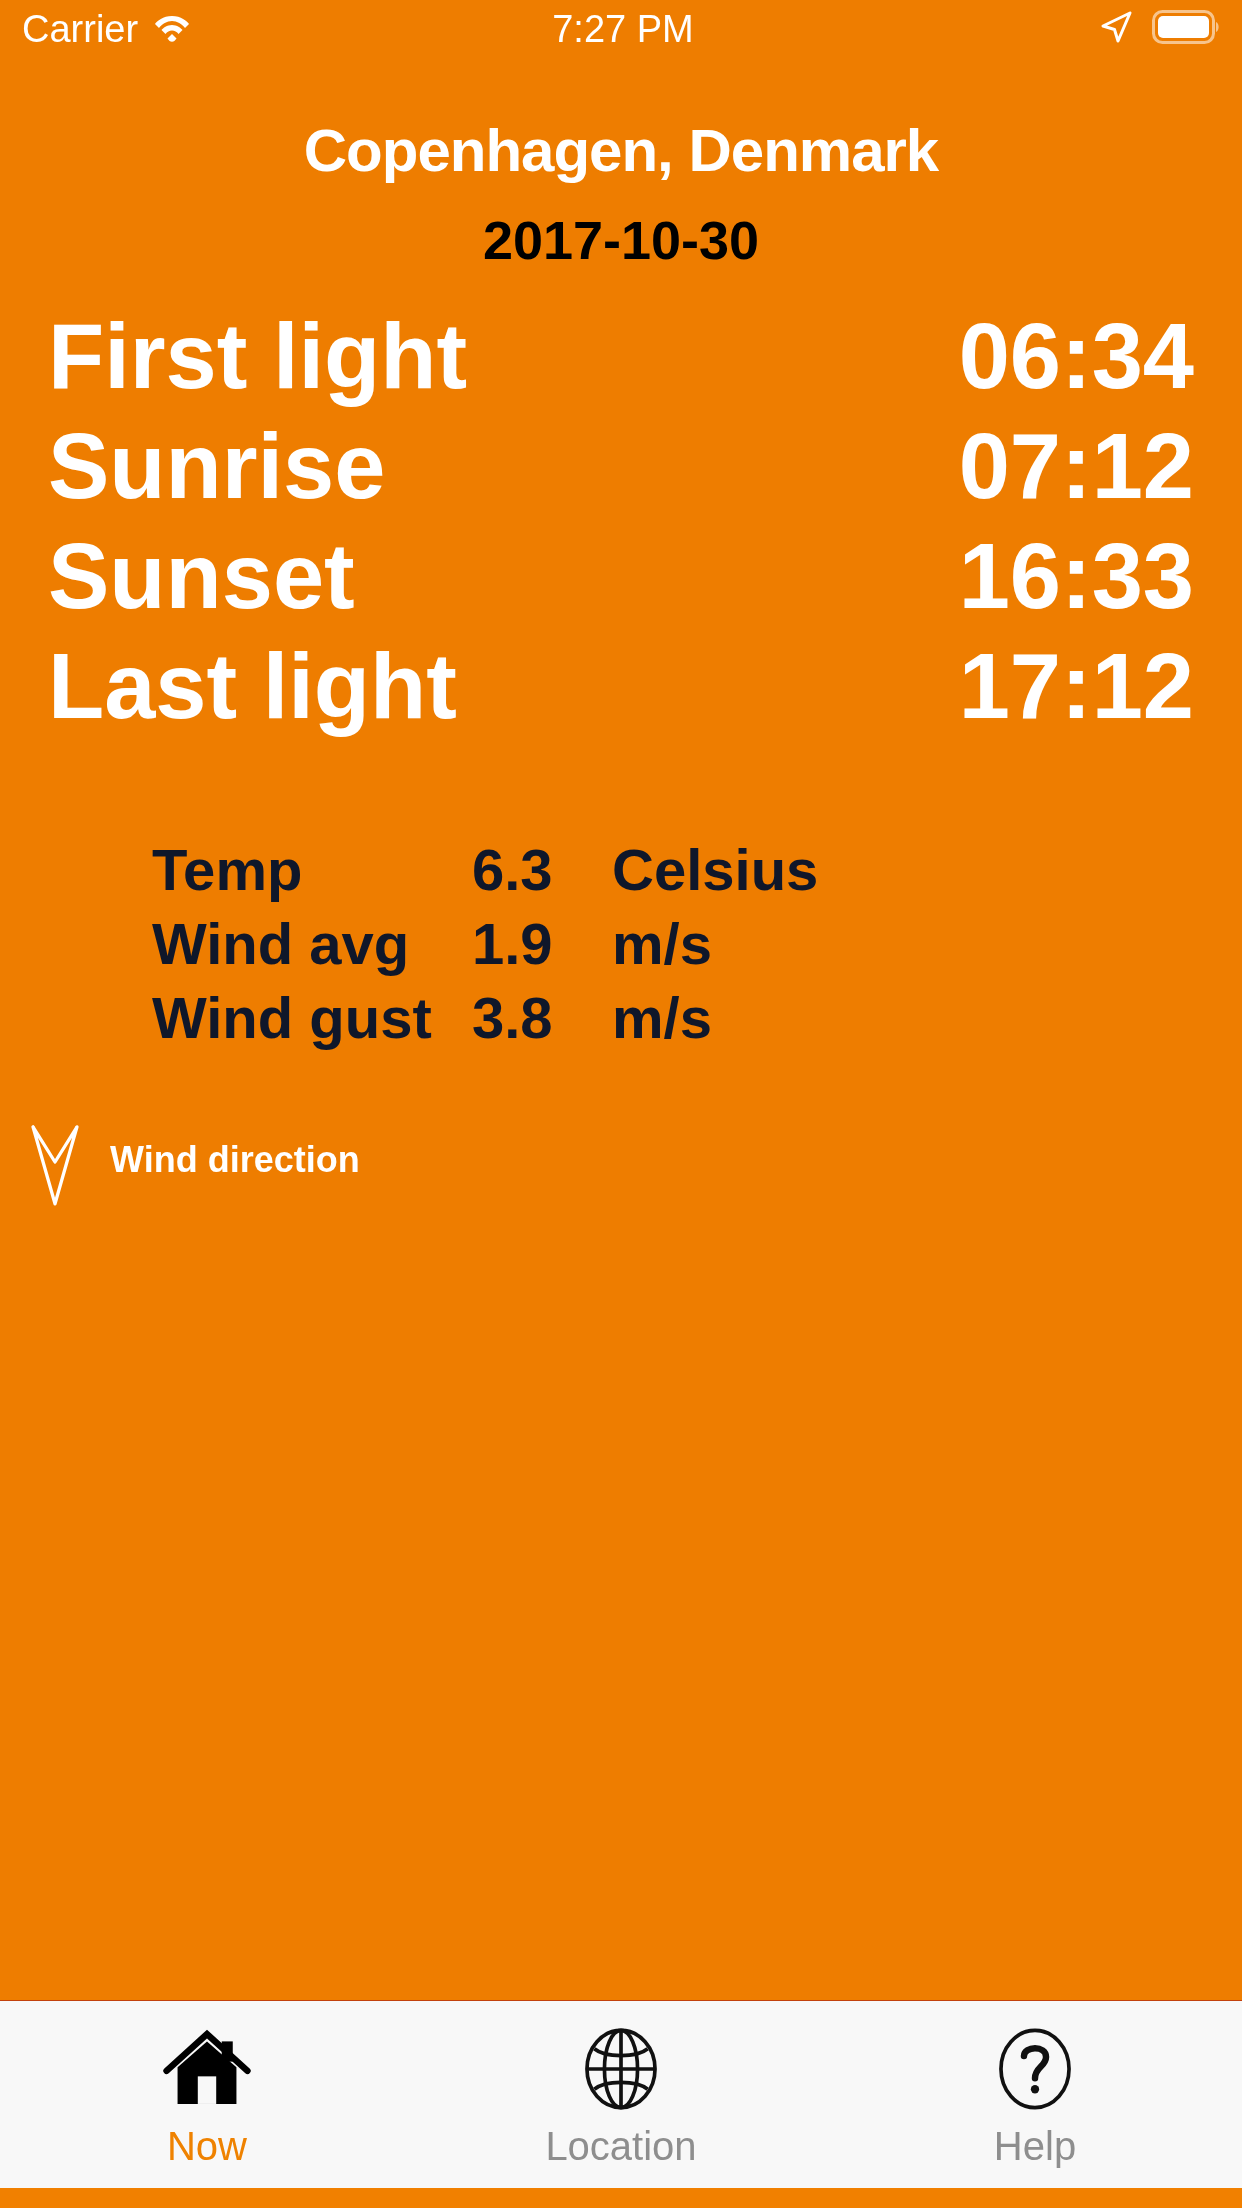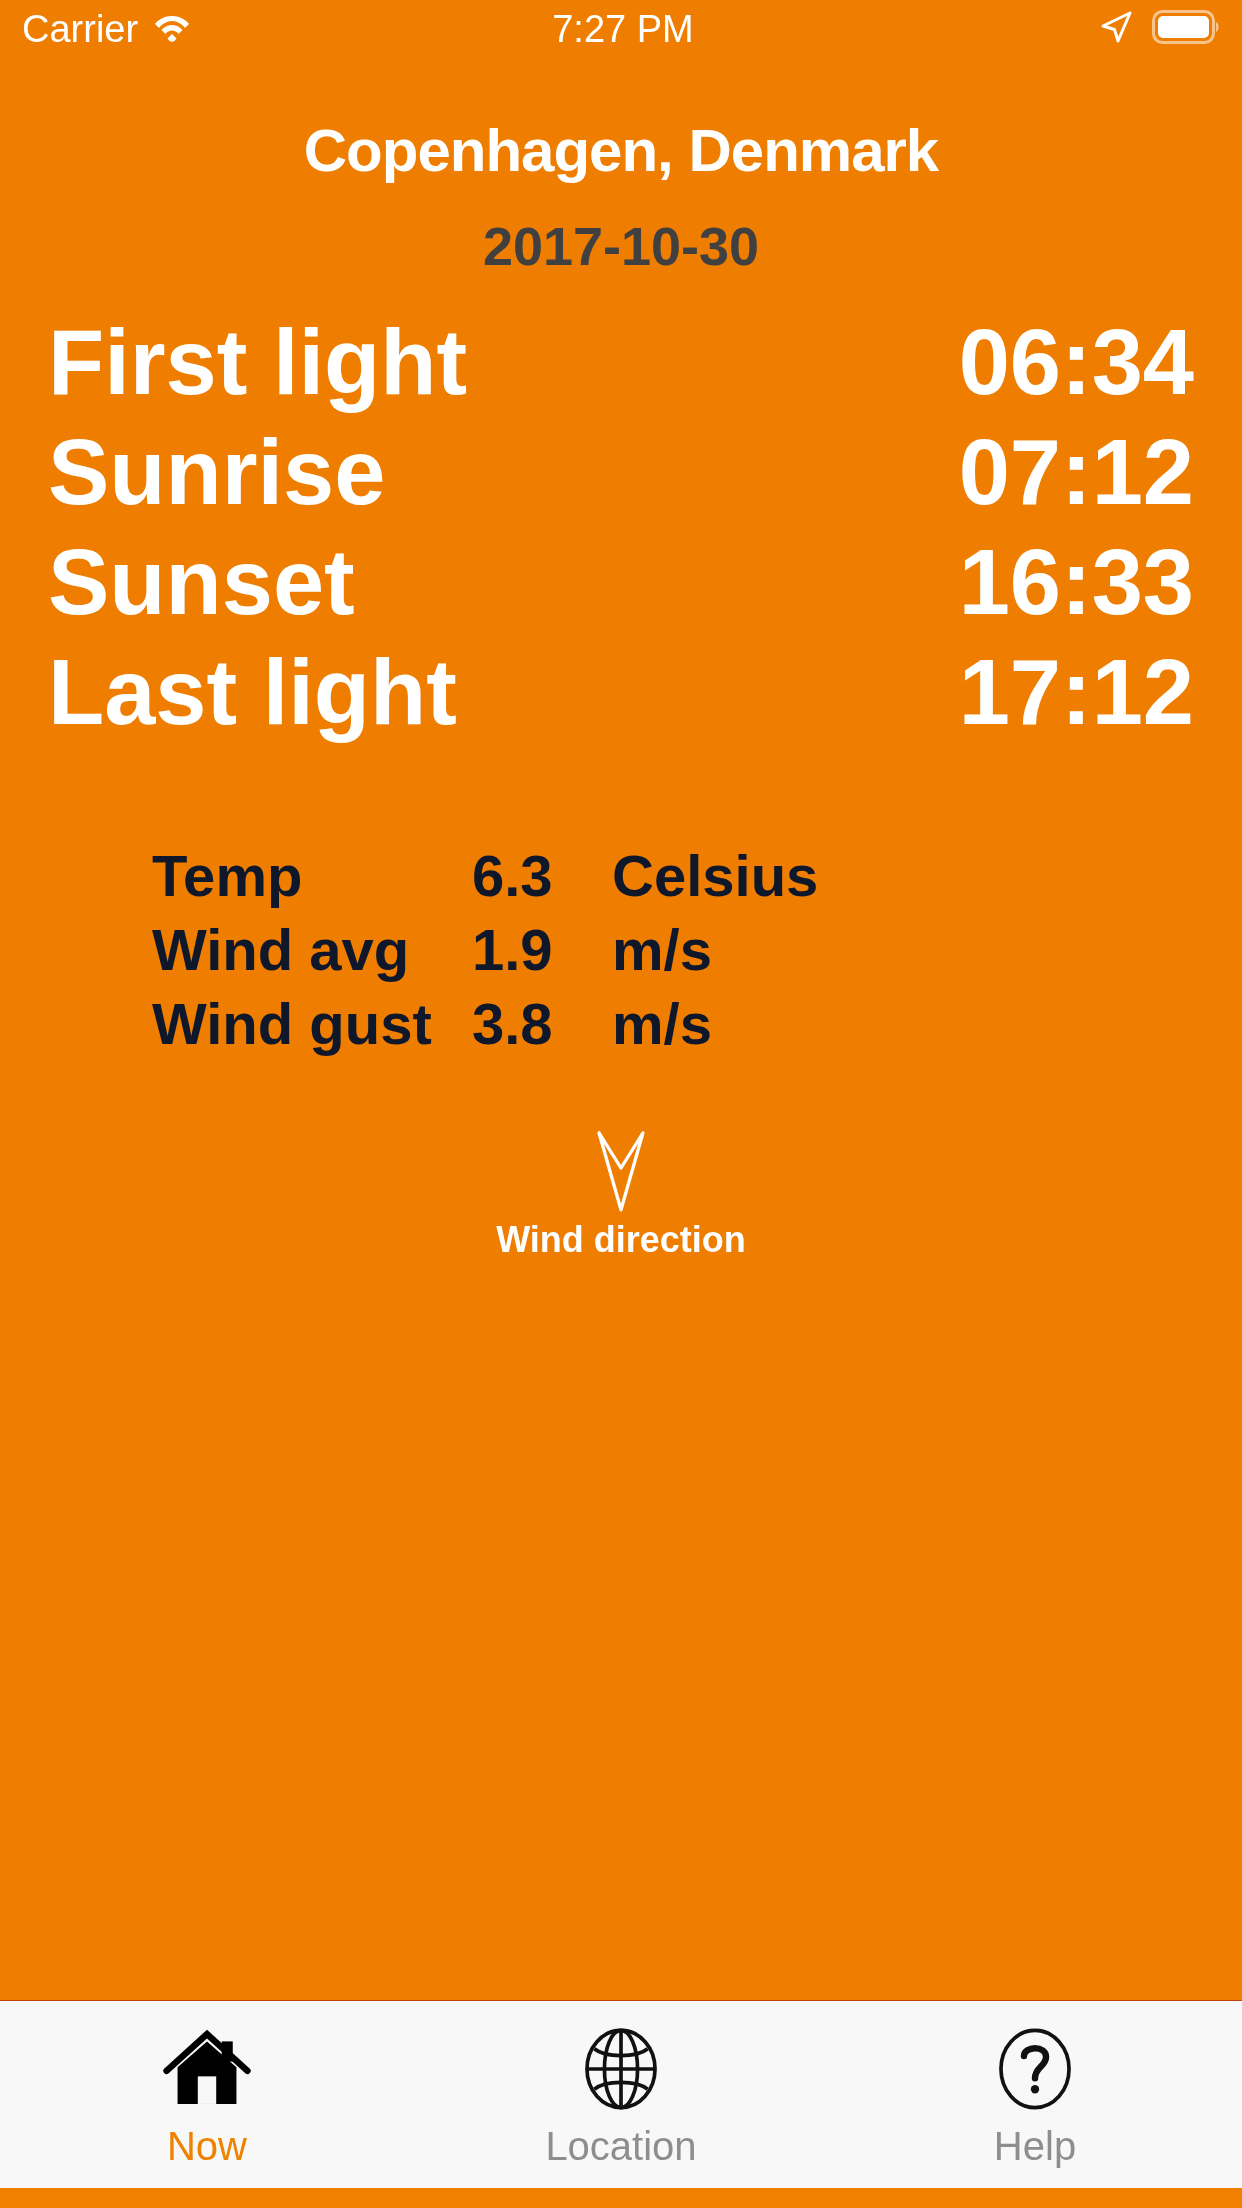--- a/index.html
+++ b/index.html
@@ -39,22 +39,22 @@
     display:flex; align-items:center; gap:16px;
   }
 
   
   .header { flex:0 0 auto; text-align:center; }
   .city {
     font-size:60px; font-weight:bold; color:#ffffff;
     letter-spacing:-1px; margin-top:58px;
   }
   .date {
-    font-size:54px; font-weight:bold; color:#404040;
-    margin-top:30px;
+    font-size:54px; font-weight:bold; color:#000000;
+    margin-top:24px;
   }
 
   
   .lighttimes { margin-top:30px; padding:0 48px; }
   .lt-row {
     display:flex; align-items:center; justify-content:space-between;
     height:110px;
   }
   .lt-label, .lt-value {
     font-size:92px; font-weight:bold; color:#ffffff;
@@ -68,21 +68,21 @@
     font-size:58px; font-weight:bold; color:#0f172a;
     line-height:74px; white-space:nowrap;
   }
   .st-name  { width:320px; }
   .st-value { width:140px; text-align:left; }
   .st-unit  { }
 
   
   .winddir {
     margin-top:52px;
-    display:flex; flex-direction:column; align-items:center;
+    display:flex; flex-direction:row; align-items:center;
   }
   .winddir-arrow { width:110px; height:110px; display:block; }
   .winddir-label {
     font-size:36px; font-weight:bold; color:#ffffff;
     margin-top:-4px;
   }
 
   
   .coords {
     position:absolute; left:0; right:0; bottom:98px;

